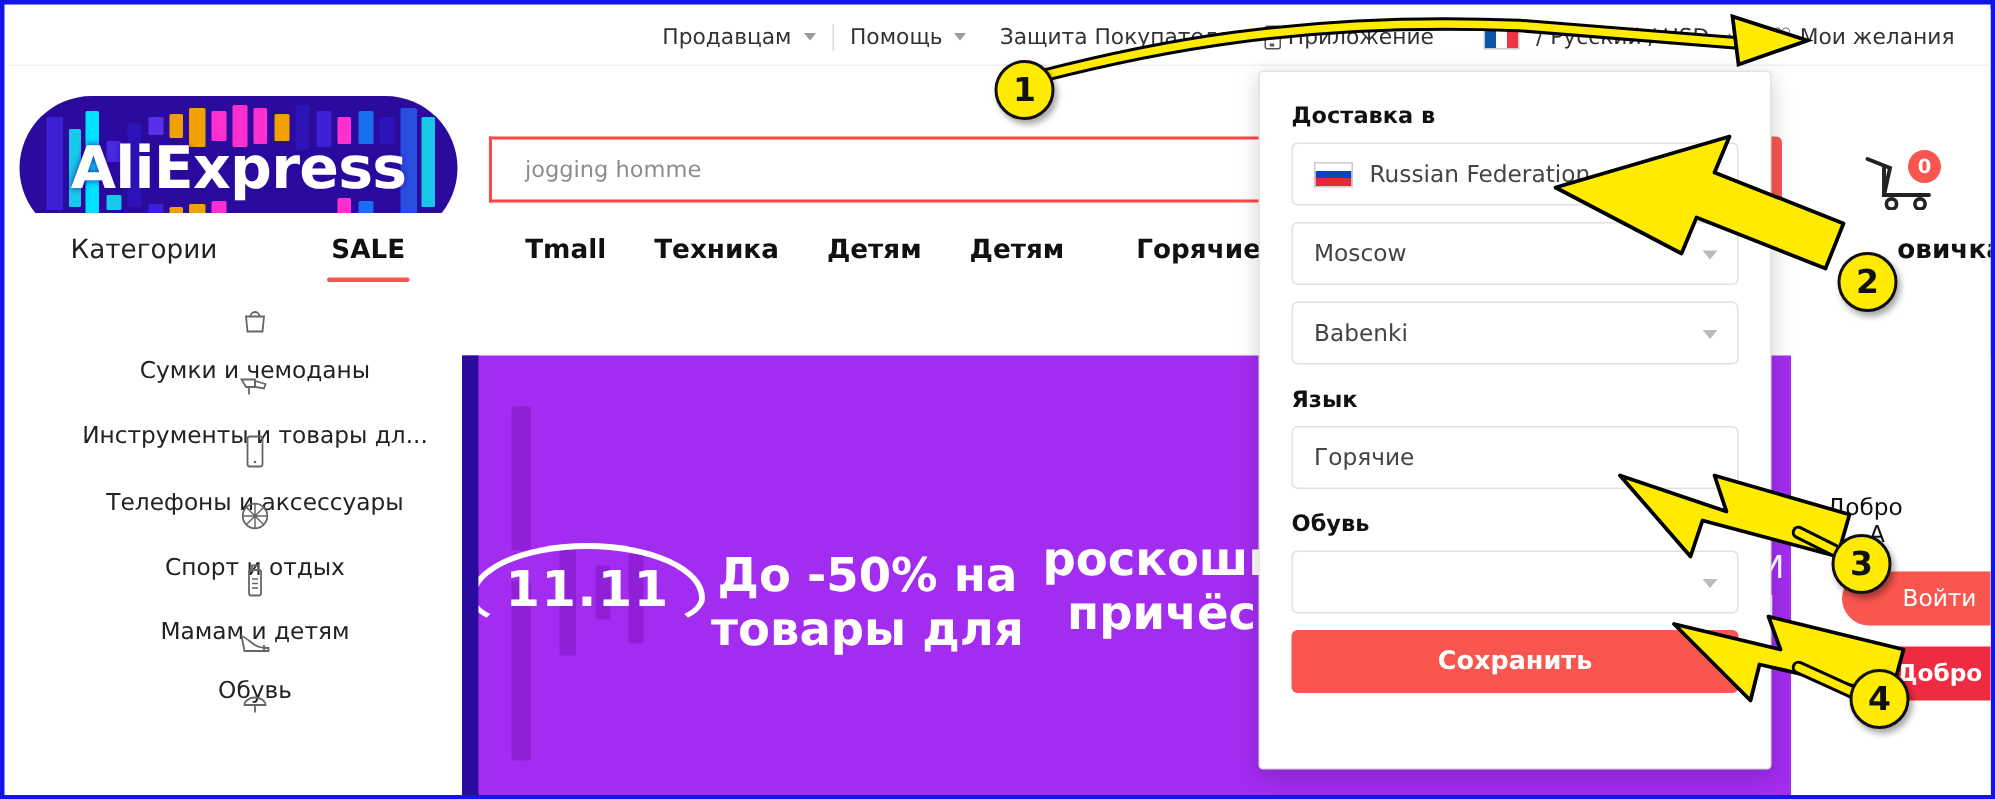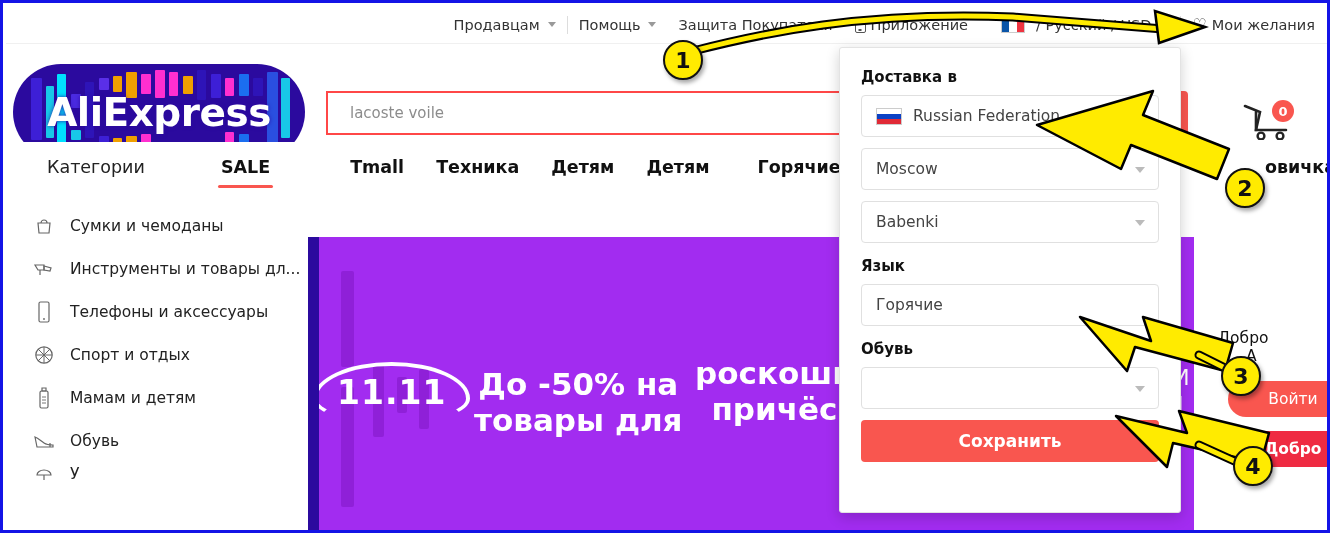--- a/index.html
+++ b/index.html
@@ -13,21 +13,21 @@
     width:1330px; height:533px;
     border:3px solid #1414e6;
     background:#ffffff;
     overflow:hidden;
   }
   
   #topbar {
     position:absolute; left:3px; top:3px; width:1324px; height:38px;
     background:#fff;
     display:flex; align-items:center; justify-content:flex-end;
-    padding-right:4px;
+    padding-right:16px;
     font-size:14.5px; color:#333;
     border-bottom:1px solid #f0f0f0;
   }
   .tb-item { display:flex; align-items:center; gap:5px; padding:0 11px; white-space:nowrap; color:#333; }
   .tb-sep { width:1px; height:18px; background:#ddd; }
   .caret-dn { width:0;height:0;border-left:4px solid transparent;border-right:4px solid transparent;border-top:5px solid #999; display:inline-block; margin-left:3px;}
   .caret-up { width:0;height:0;border-left:4px solid transparent;border-right:4px solid transparent;border-bottom:5px solid #999; display:inline-block; margin-left:5px;}
   .flag-fr { width:24px;height:16px; display:inline-block; position:relative; border:1px solid #ccc;
              background:linear-gradient(to right,#0b55a8 0 33.3%, #ffffff 33.3% 66.6%, #ef3340 66.6% 100%); }
   .phone-ico { width:11px;height:16px;border:1.5px solid #555;border-radius:2px; position:relative;}
@@ -83,21 +83,21 @@
   }
   .nav-item { padding:0 16px; position:relative; height:50px; display:flex; align-items:center; white-space:nowrap;}
   .nav-item.light { font-weight:400; color:#222; }
   .nav-underline { position:absolute; left:13px; right:13px; bottom:4px; height:3px; background:#f9564f; border-radius:2px;}
   .nav-sep { width:1px;height:22px;background:#ddd;margin:0 8px;}
   
   #content { position:absolute; left:3px; top:189px; width:1324px; height:341px; background:#fff; }
   #sidebar { position:absolute; left:0; top:0; width:302px; height:341px; background:#fff; padding-top:12px; }
   .cat {
     display:flex; align-items:center; gap:14px; height:43px; padding-left:26px;
-    font-size:15.5px; color:#222;
+    font-size:15.5px; color:#222;flex-direction:column;
   }
   .cat .ico { width:24px;height:24px;display:flex;align-items:center;justify-content:center;color:#555;}
   #banner {
     position:absolute; left:302px; top:45px; width:886px; height:296px;
     background:#a22cf0; overflow:hidden;
     border-left:11px solid #2b0a9e;
   }
   .eq { position:absolute; border-radius:2px; }
   #banner-inner { position:relative; width:100%; height:100%; z-index:3;
     display:flex; flex-direction:row; align-items:center; padding-top:14px; }
@@ -209,21 +209,21 @@
       <div class="bar" style="left:226px;top:10px;width:10px;height:22px;background:#1b6ef0;"></div>
       <div class="bar" style="left:226px;top:70px;width:10px;height:14px;background:#1b6ef0;"></div>
       <div class="bar" style="left:240px;top:14px;width:10px;height:18px;background:#2e14b8;"></div>
       <div class="bar" style="left:254px;top:8px;width:11px;height:74px;background:#2a4fe0;"></div>
       <div class="bar" style="left:268px;top:14px;width:9px;height:60px;background:#18c8e8;"></div>
       <div id="logo-text">AliExpress</div>
     </div>
 
     <div id="searchwrap">
       <div id="searchbox">
-        <span>lacoste voile</span>
+        <span>jogging homme</span>
       </div>
       <div id="searchbtn">
         <span class="mag"></span>
       </div>
     </div>
 
     <div id="suggestions">
       <span class="sg">iphone 11 pro max</span>
       <span class="vsep"></span>
       <span class="sg">jogging</span>

